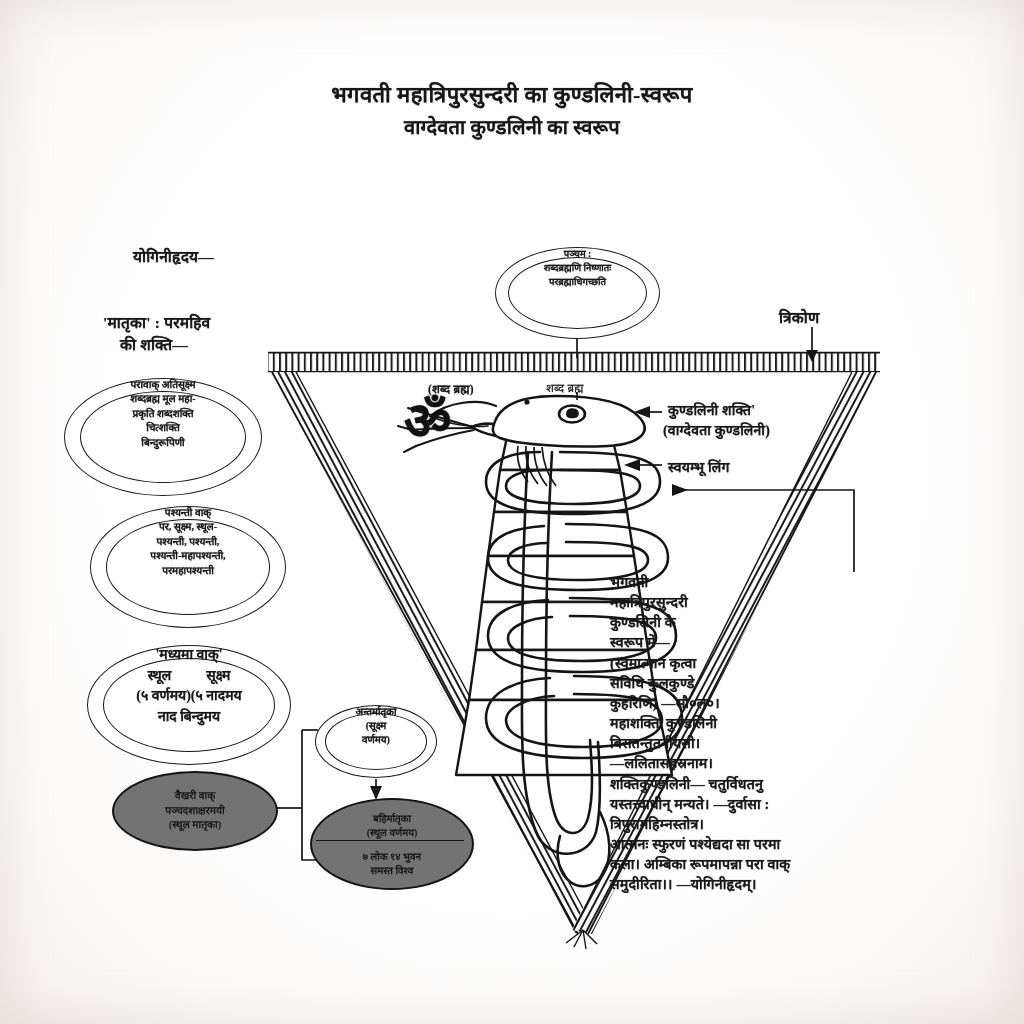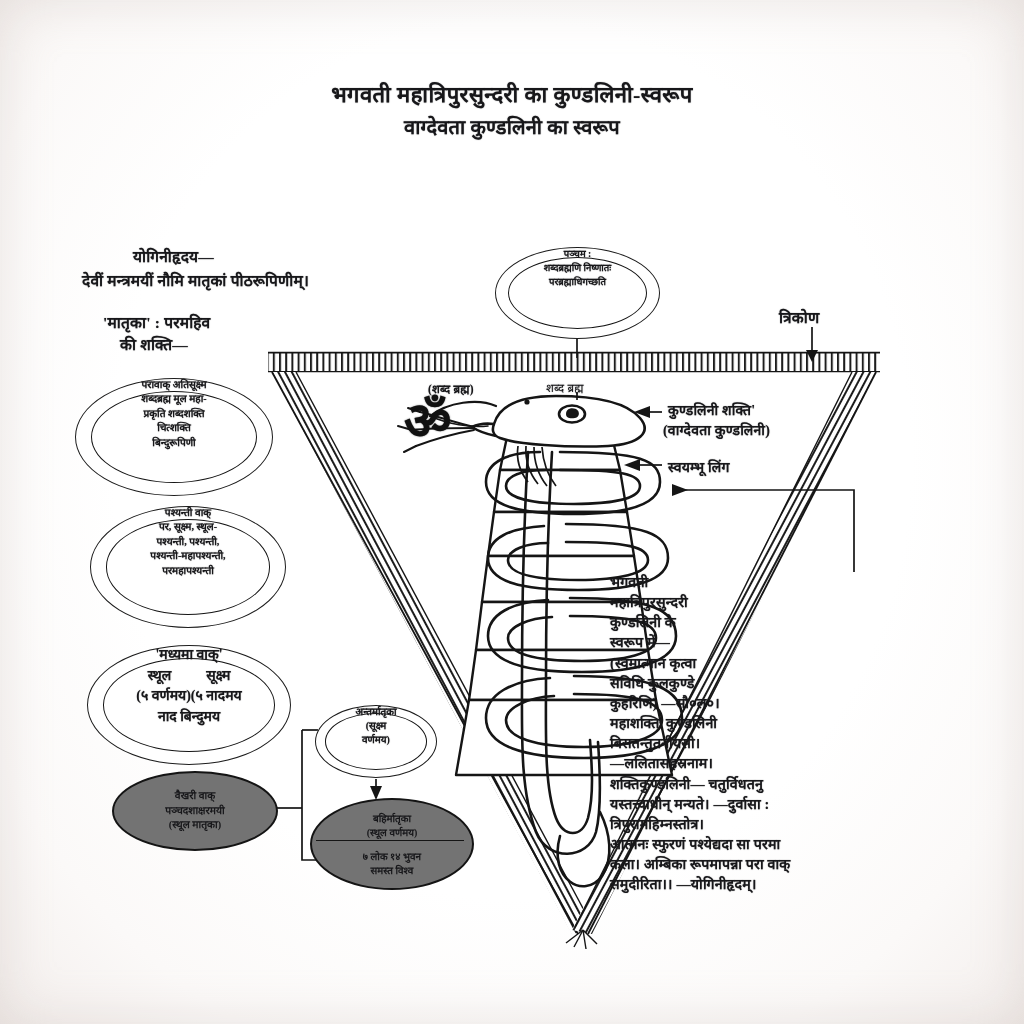--- a/index.html
+++ b/index.html
@@ -104,21 +104,21 @@
   .plain-oval{
     position:absolute;border-radius:50%;
     border:2px solid #141414;background:#737373;
     display:flex;align-items:center;justify-content:center;text-align:center;
   }
 
   
   #oval-top   {left:495px;top:247px;width:165px;height:92px;}
   #oval-top .inner{font-size:9.6px;line-height:1.45;}
 
-  #oval-para  {left:75px;top:378px;width:198px;height:118px;}
+  #oval-para  {left:64px;top:378px;width:198px;height:118px;}
   #oval-para .inner{font-size:10.2px;line-height:1.42;}
 
   #oval-pashyanti{left:90px;top:506px;width:196px;height:122px;}
   #oval-pashyanti .inner{font-size:10.2px;line-height:1.42;}
 
   #oval-madhyama{left:87px;top:645px;width:204px;height:120px;}
   #oval-madhyama .inner{font-size:14px;line-height:1.48;}
 
   #oval-vaikhari{left:112px;top:771px;width:162px;height:76px;}
   #oval-vaikhari .inner{font-size:10.4px;line-height:1.42;}
@@ -282,21 +282,20 @@
 
       <line x1="376" y1="779" x2="376" y2="794"></line>
       <path d="M 370,786 L 376,800 L 382,786" fill="#151515" stroke="none"></path>
     </g>
   </svg>
 
   <div class="txt" id="title1">भगवती महात्रिपुरसुन्दरी का कुण्डलिनी-स्वरूप</div>
   <div class="txt" id="title2">वाग्देवता कुण्डलिनी का स्वरूप</div>
 
   <div class="txt" id="yogini-head">योगिनीहृदय—</div>
-  <div class="txt" id="yogini-verse">देवीं मन्त्रमयीं नौमि मातृकां पीठरूपिणीम्।</div>
   <div class="txt" id="matrika-line">'मातृका' : परमहिव</div>
   <div class="txt" id="shakti-line">की शक्ति—</div>
 
   <div class="txt" id="trikona-label">त्रिकोण</div>
 
   <div class="txt" id="shabda-brahma-left">(शब्द ब्रह्म)</div>
   <div class="txt" id="shabda-brahma-right">शब्द ब्रह्म</div>
 
   <div class="txt" id="kundalini-shakti">कुण्डलिनी शक्ति'</div>
   <div class="txt" id="vagdevata">(वाग्देवता कुण्डलिनी)</div>

